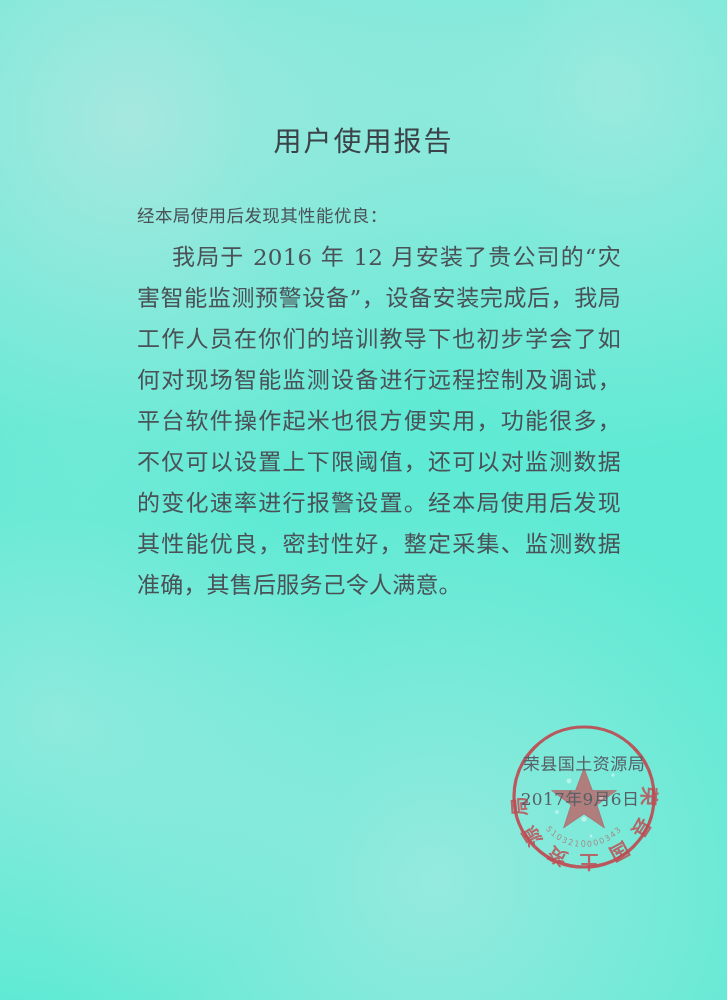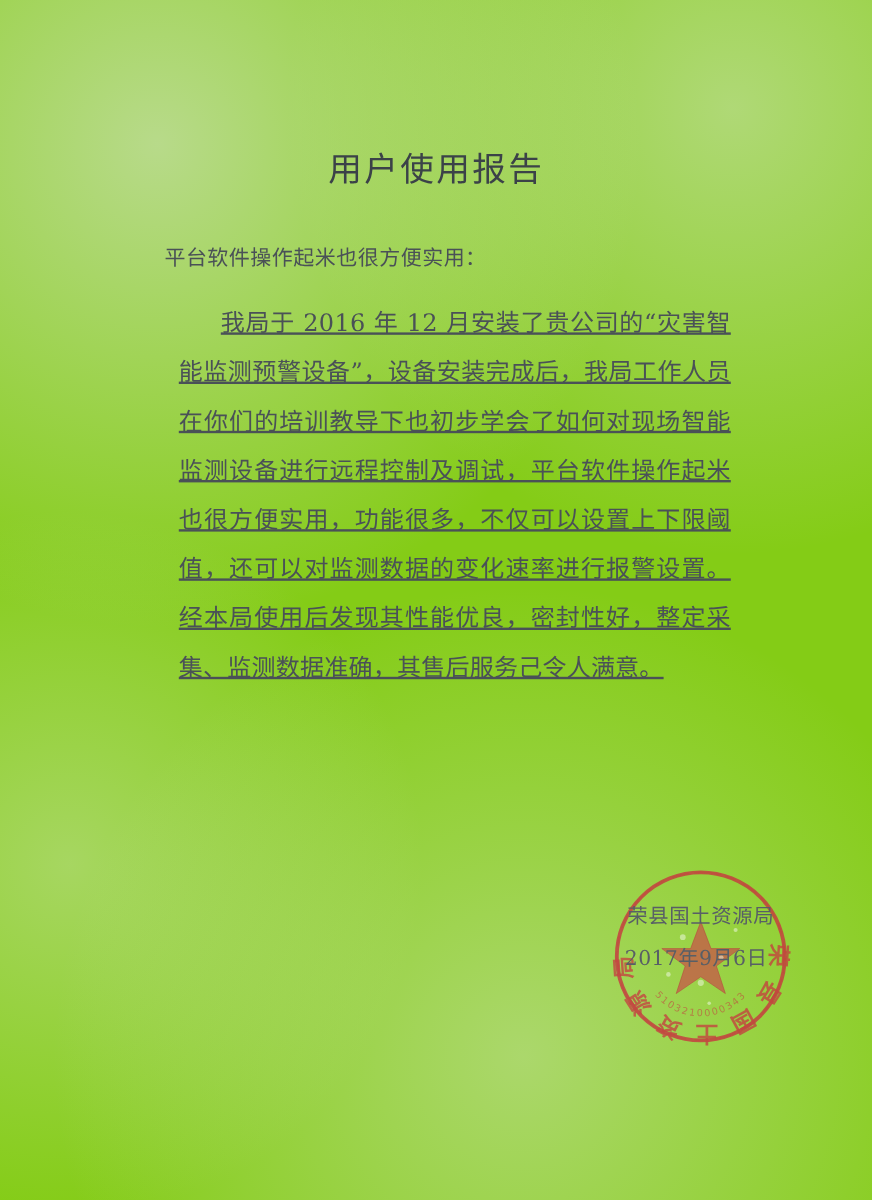--- a/index.html
+++ b/index.html
@@ -10,21 +10,21 @@
   }
 
   body {
     font-family: "DejaVu Serif", "Liberation Serif", serif;
   }
 
   .page {
     position: relative;
     width: 727px;
     height: 1000px;
-    background: #84cc16;
+    background: #5eead4;
     overflow: hidden;
     box-sizing: border-box;
   }
 
   
   .scan-tint {
     position: absolute;
     inset: 0;
     pointer-events: none;
     background:
@@ -57,29 +57,28 @@
 
   .salutation {
     font-size: 17.5px;
     line-height: 41px;
     color: #4a5157;
     letter-spacing: 0.4px;
     white-space: nowrap;
   }
 
   .para {
-    font-size: 20px;
+    font-size: 23px;
     line-height: 41px;
     color: #4a5157;
     letter-spacing: 0.2px;
     text-align: justify;
     text-justify: inter-character;
     text-indent: 35px;
-    margin: 12px;
-    text-decoration: underline;
+    margin: 0;
   }
 
   .para + .para {
     margin-top: 0;
   }
 
   
   .seal {
     position: absolute;
     left: 505px;
@@ -136,21 +135,21 @@
 <body>
 
 <div class="page">
 
   <div class="scan-tint"></div>
 
   <div class="doc-title">用户使用报告</div>
 
   <div class="body-block">
 
-    <div class="salutation">平台软件操作起米也很方便实用：</div>
+    <div class="salutation">经本局使用后发现其性能优良：</div>
 
     <p class="para">我局于 2016 年 12 月安装了贵公司的“灾害智能监测预警设备”，设备安装完成后，我局工作人员在你们的培训教导下也初步学会了如何对现场智能监测设备进行远程控制及调试，平台软件操作起米也很方便实用，功能很多，不仅可以设置上下限阈值，还可以对监测数据的变化速率进行报警设置。经本局使用后发现其性能优良，密封性好，整定采集、监测数据准确，其售后服务己令人满意。</p>
 
 
   </div>
 
   <div class="seal">
 
     <svg class="seal-svg" viewBox="0 0 158 158">
       <defs>

